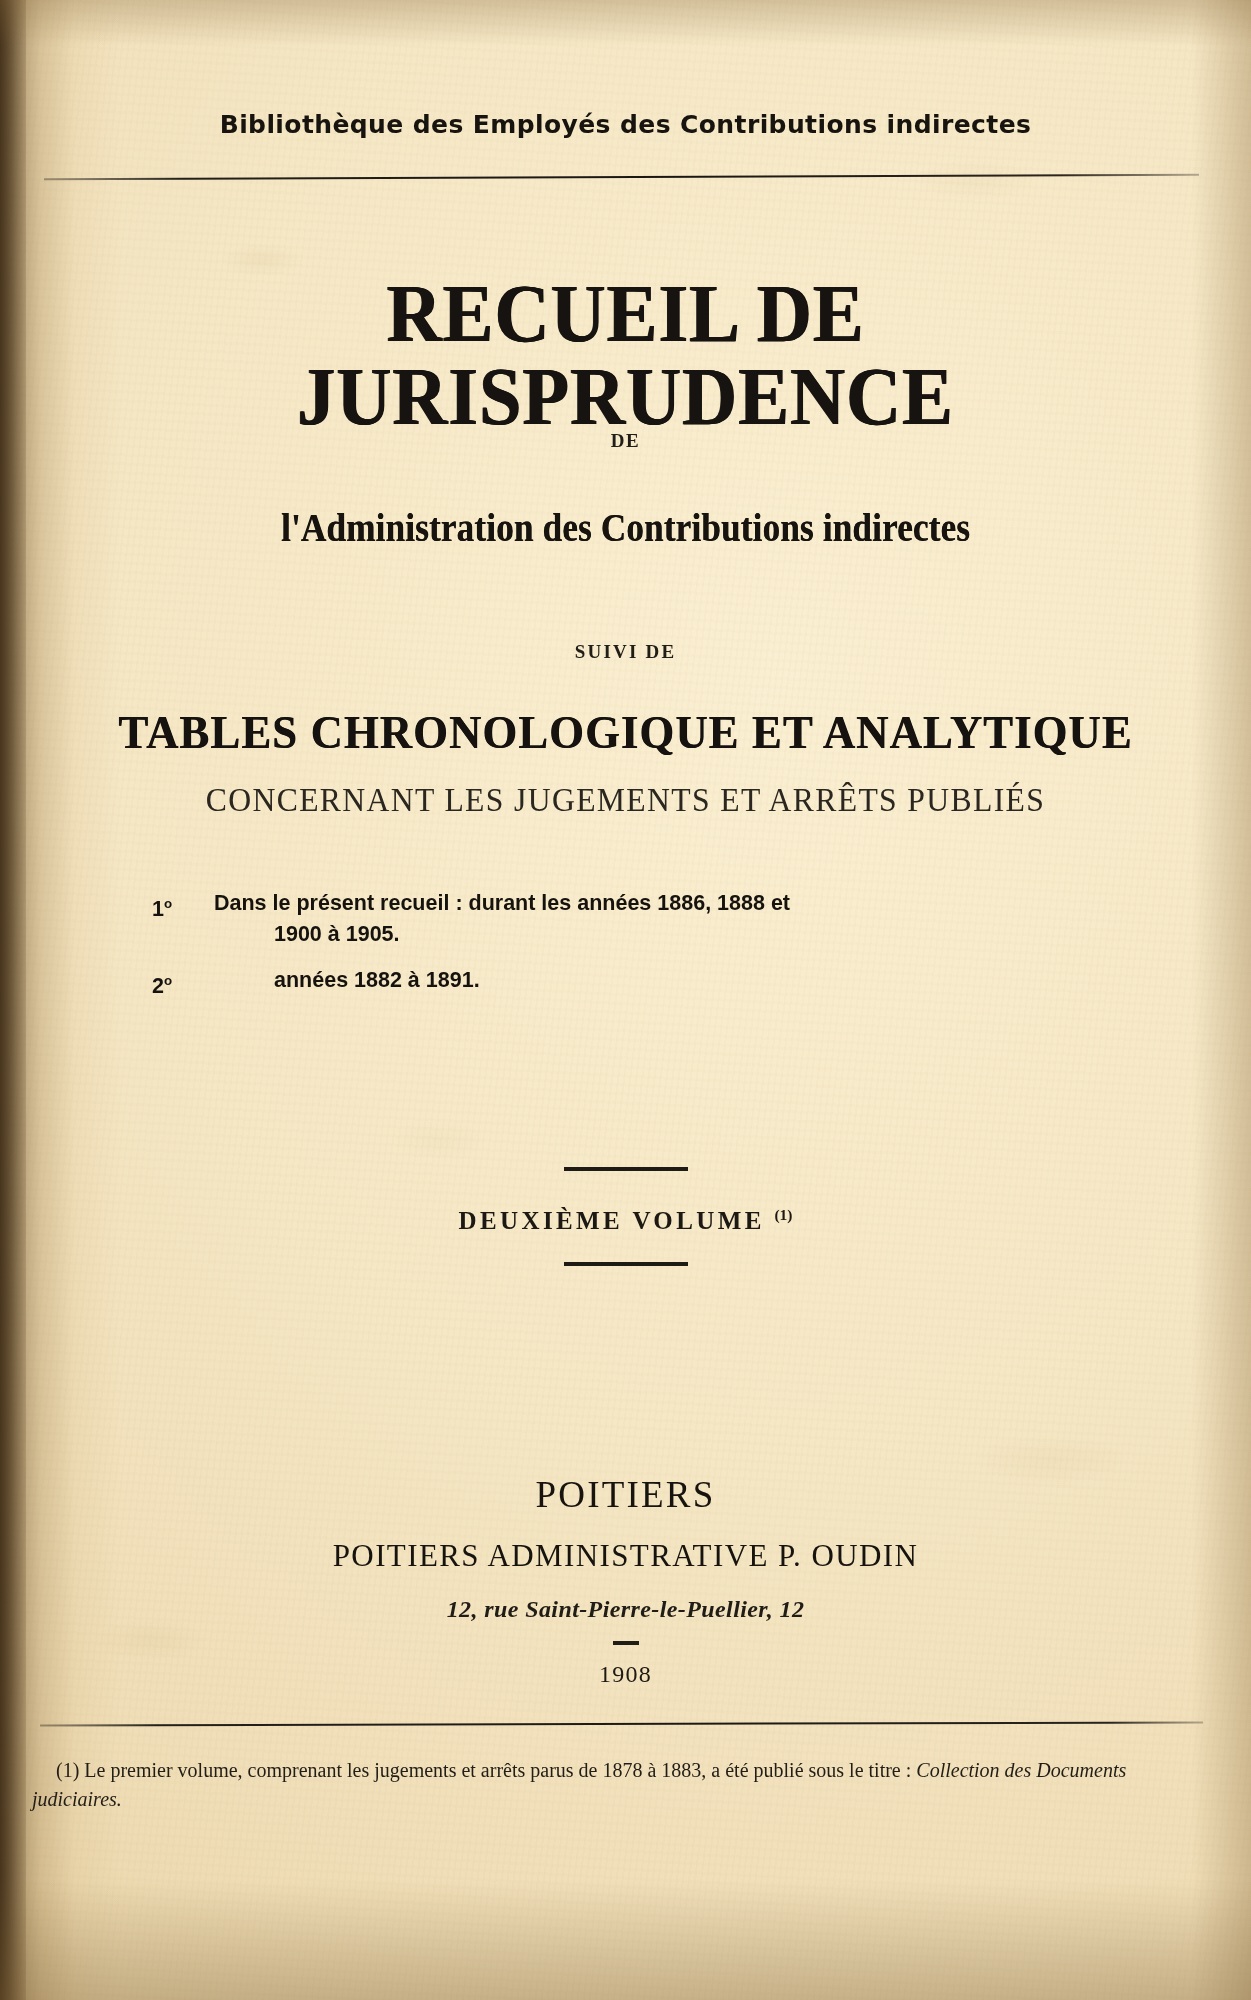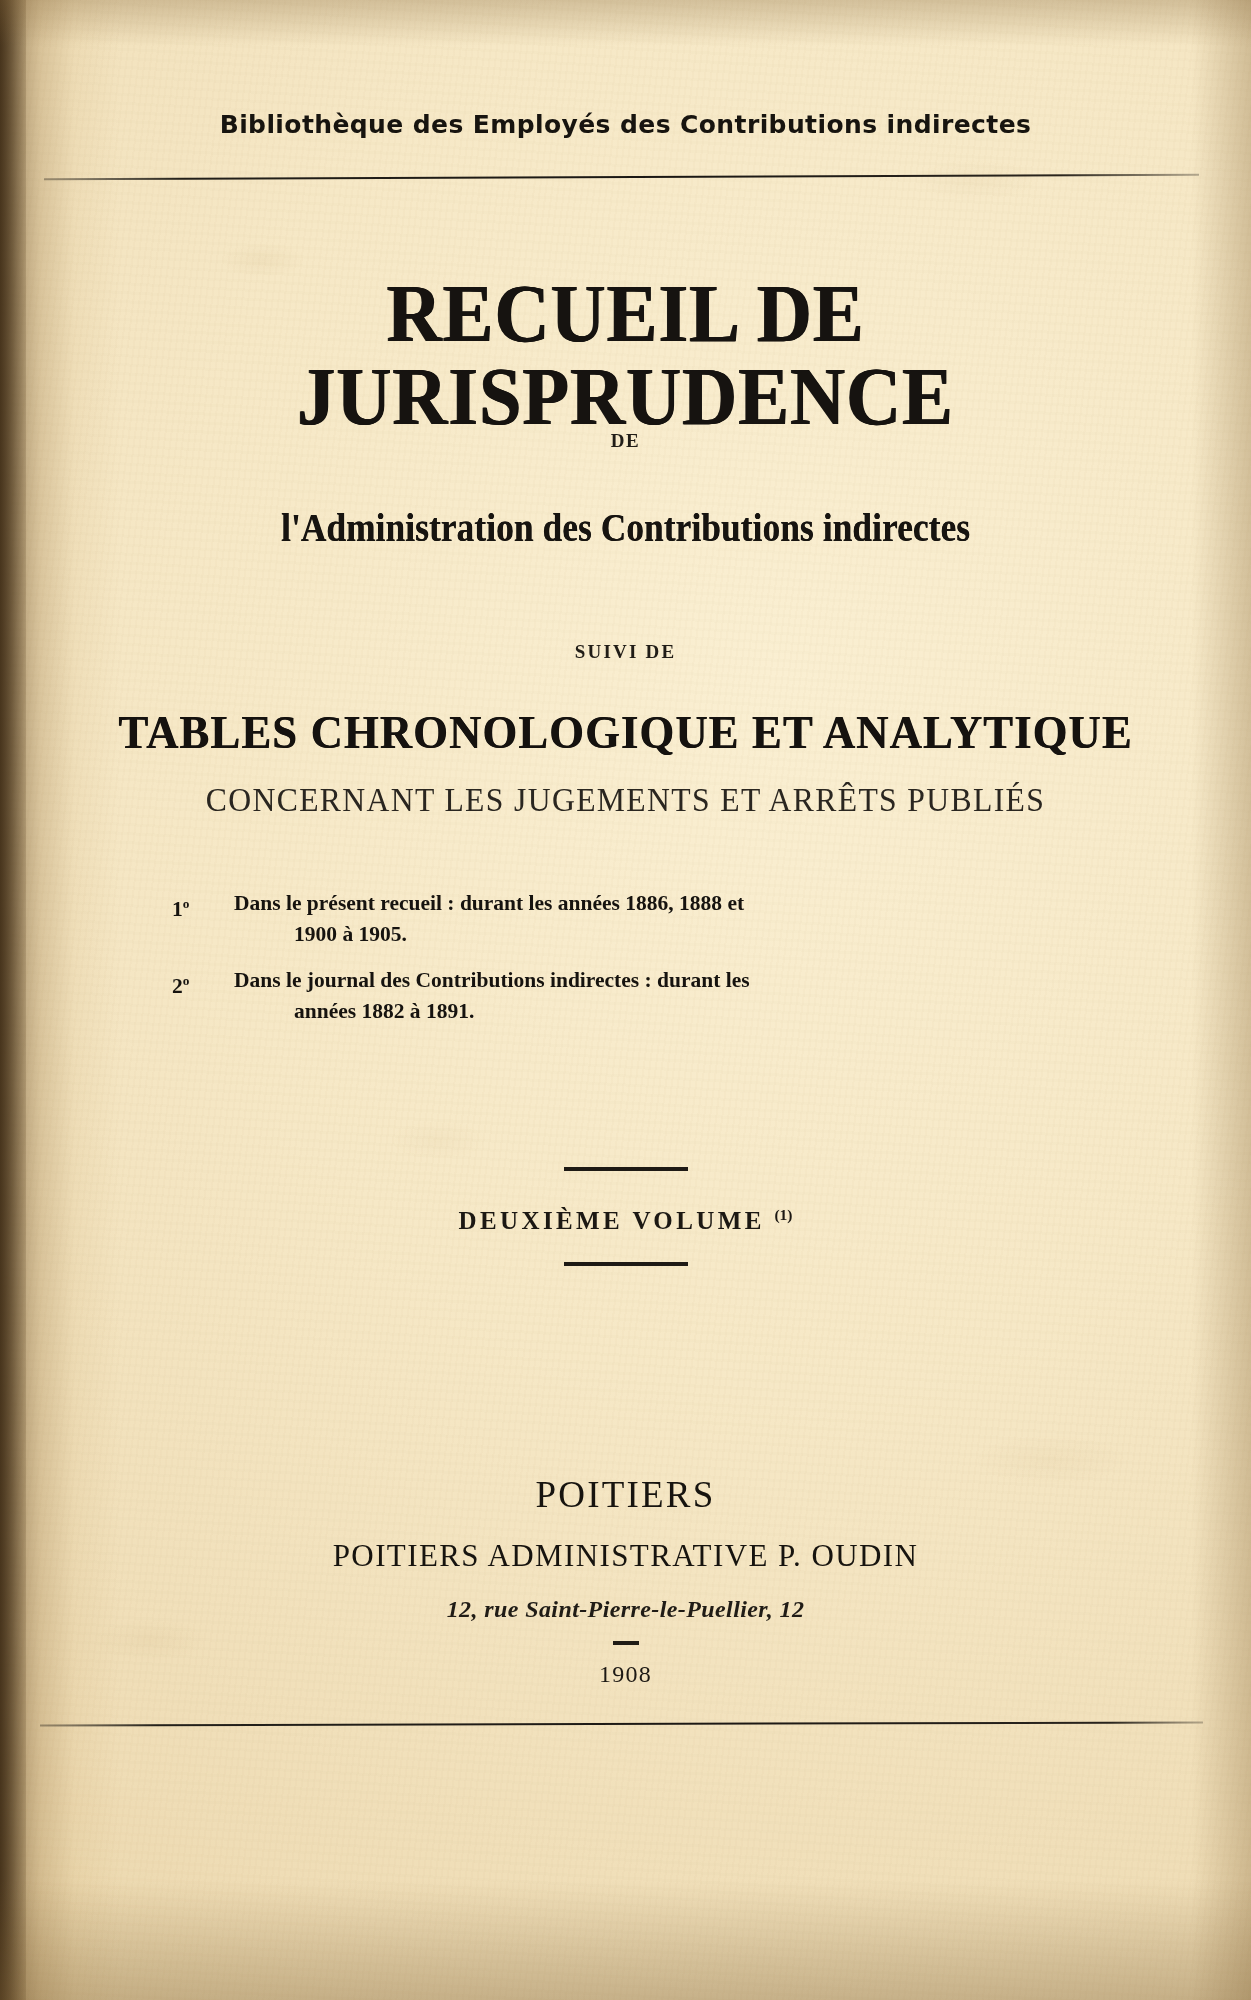--- a/index.html
+++ b/index.html
@@ -178,26 +178,25 @@
     transform: scaleX(0.96);
     color: #2a2620;
   }
 
   .list-block {
     position: absolute;
     left: 152px;
     top: 888px;
     width: 820px;
     text-align: left;
-    font-family: Liberation Serif, serif;
+    font-family: Liberation Sans, sans-serif;
     font-weight: bold;
     font-size: 21.5px;
     line-height: 31px;
     color: #16130f;
-    margin-left: 20px;
   }
   .list-item { margin-bottom: 15px; padding-left: 62px; position: relative; }
   .list-item:last-child { margin-bottom: 0; }
   .list-marker {
     position: absolute;
     left: 0;
     top: 0;
     font-weight: bold;
   }
   .list-marker sup { font-size: 0.62em; vertical-align: super; }
@@ -339,21 +338,20 @@
     <div class="title-concernant">CONCERNANT LES JUGEMENTS ET ARRÊTS PUBLIÉS</div>
 
     <div class="list-block">
       <div class="list-item">
         <span class="list-marker"><span>1</span><sup>o</sup></span>
         <div class="list-line">Dans le présent recueil : durant  les  années  1886,  1888 et</div>
         <div class="list-line l2">1900 à 1905.</div>
       </div>
       <div class="list-item">
         <span class="list-marker"><span>2</span><sup>o</sup></span>
-        <div class="list-line">Dans  le journal des Contributions indirectes :  durant  les</div>
         <div class="list-line l2">années 1882 à 1891.</div>
       </div>
     </div>
 
     <div class="rule-short a"></div>
 
     <div class="volume-line"><span>DEUXIÈME  VOLUME</span> <sup>(1)</sup></div>
 
     <div class="rule-short b"></div>
 
@@ -362,16 +360,20 @@
     <div class="imprint-pub">POITIERS ADMINISTRATIVE P. OUDIN</div>
 
     <div class="imprint-addr">12, rue Saint-Pierre-le-Puellier, 12</div>
 
     <div class="imprint-dash"></div>
 
     <div class="imprint-year">1908</div>
 
     <div class="rule-footnote"></div>
 
+    <div class="footnote">
+      <span class="fn-indent">(1) Le premier volume, comprenant les jugements et arrêts parus de 1878 à 1883, a été publié sous le titre :</span>
+      <i>Collection des Documents judiciaires.</i>
+    </div>
 
 
   </div>
 </div>
 
 </body></html>

